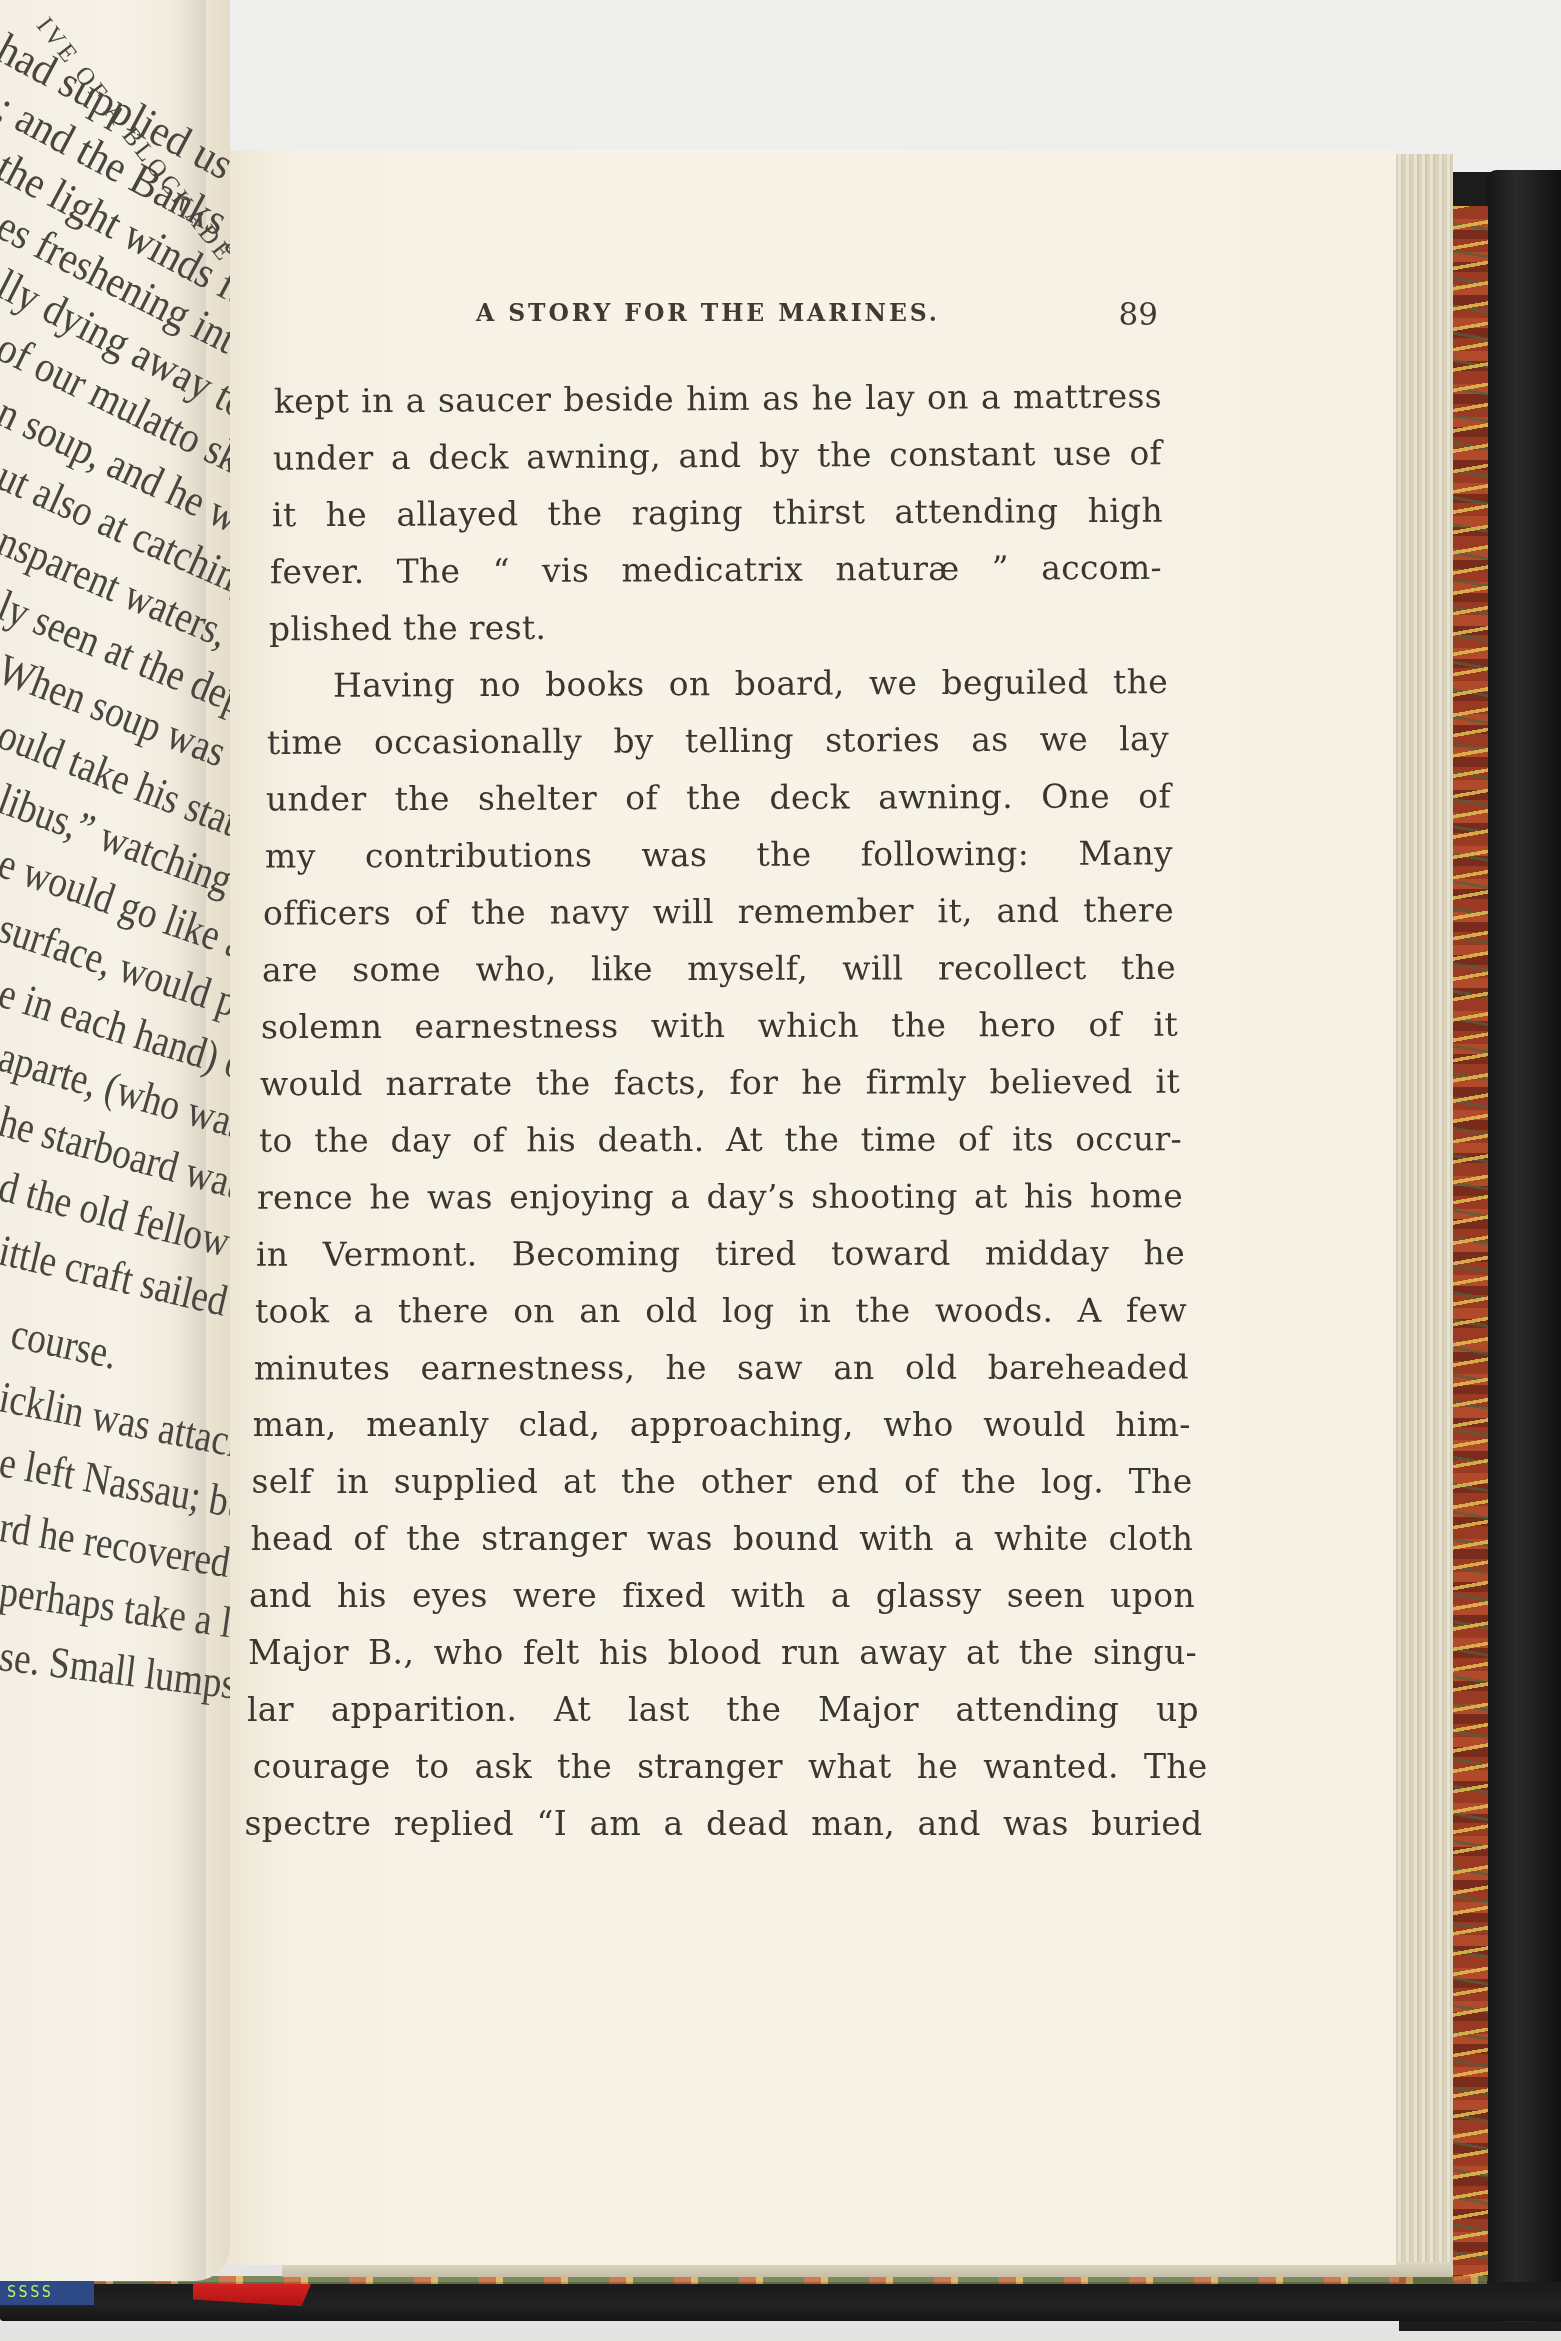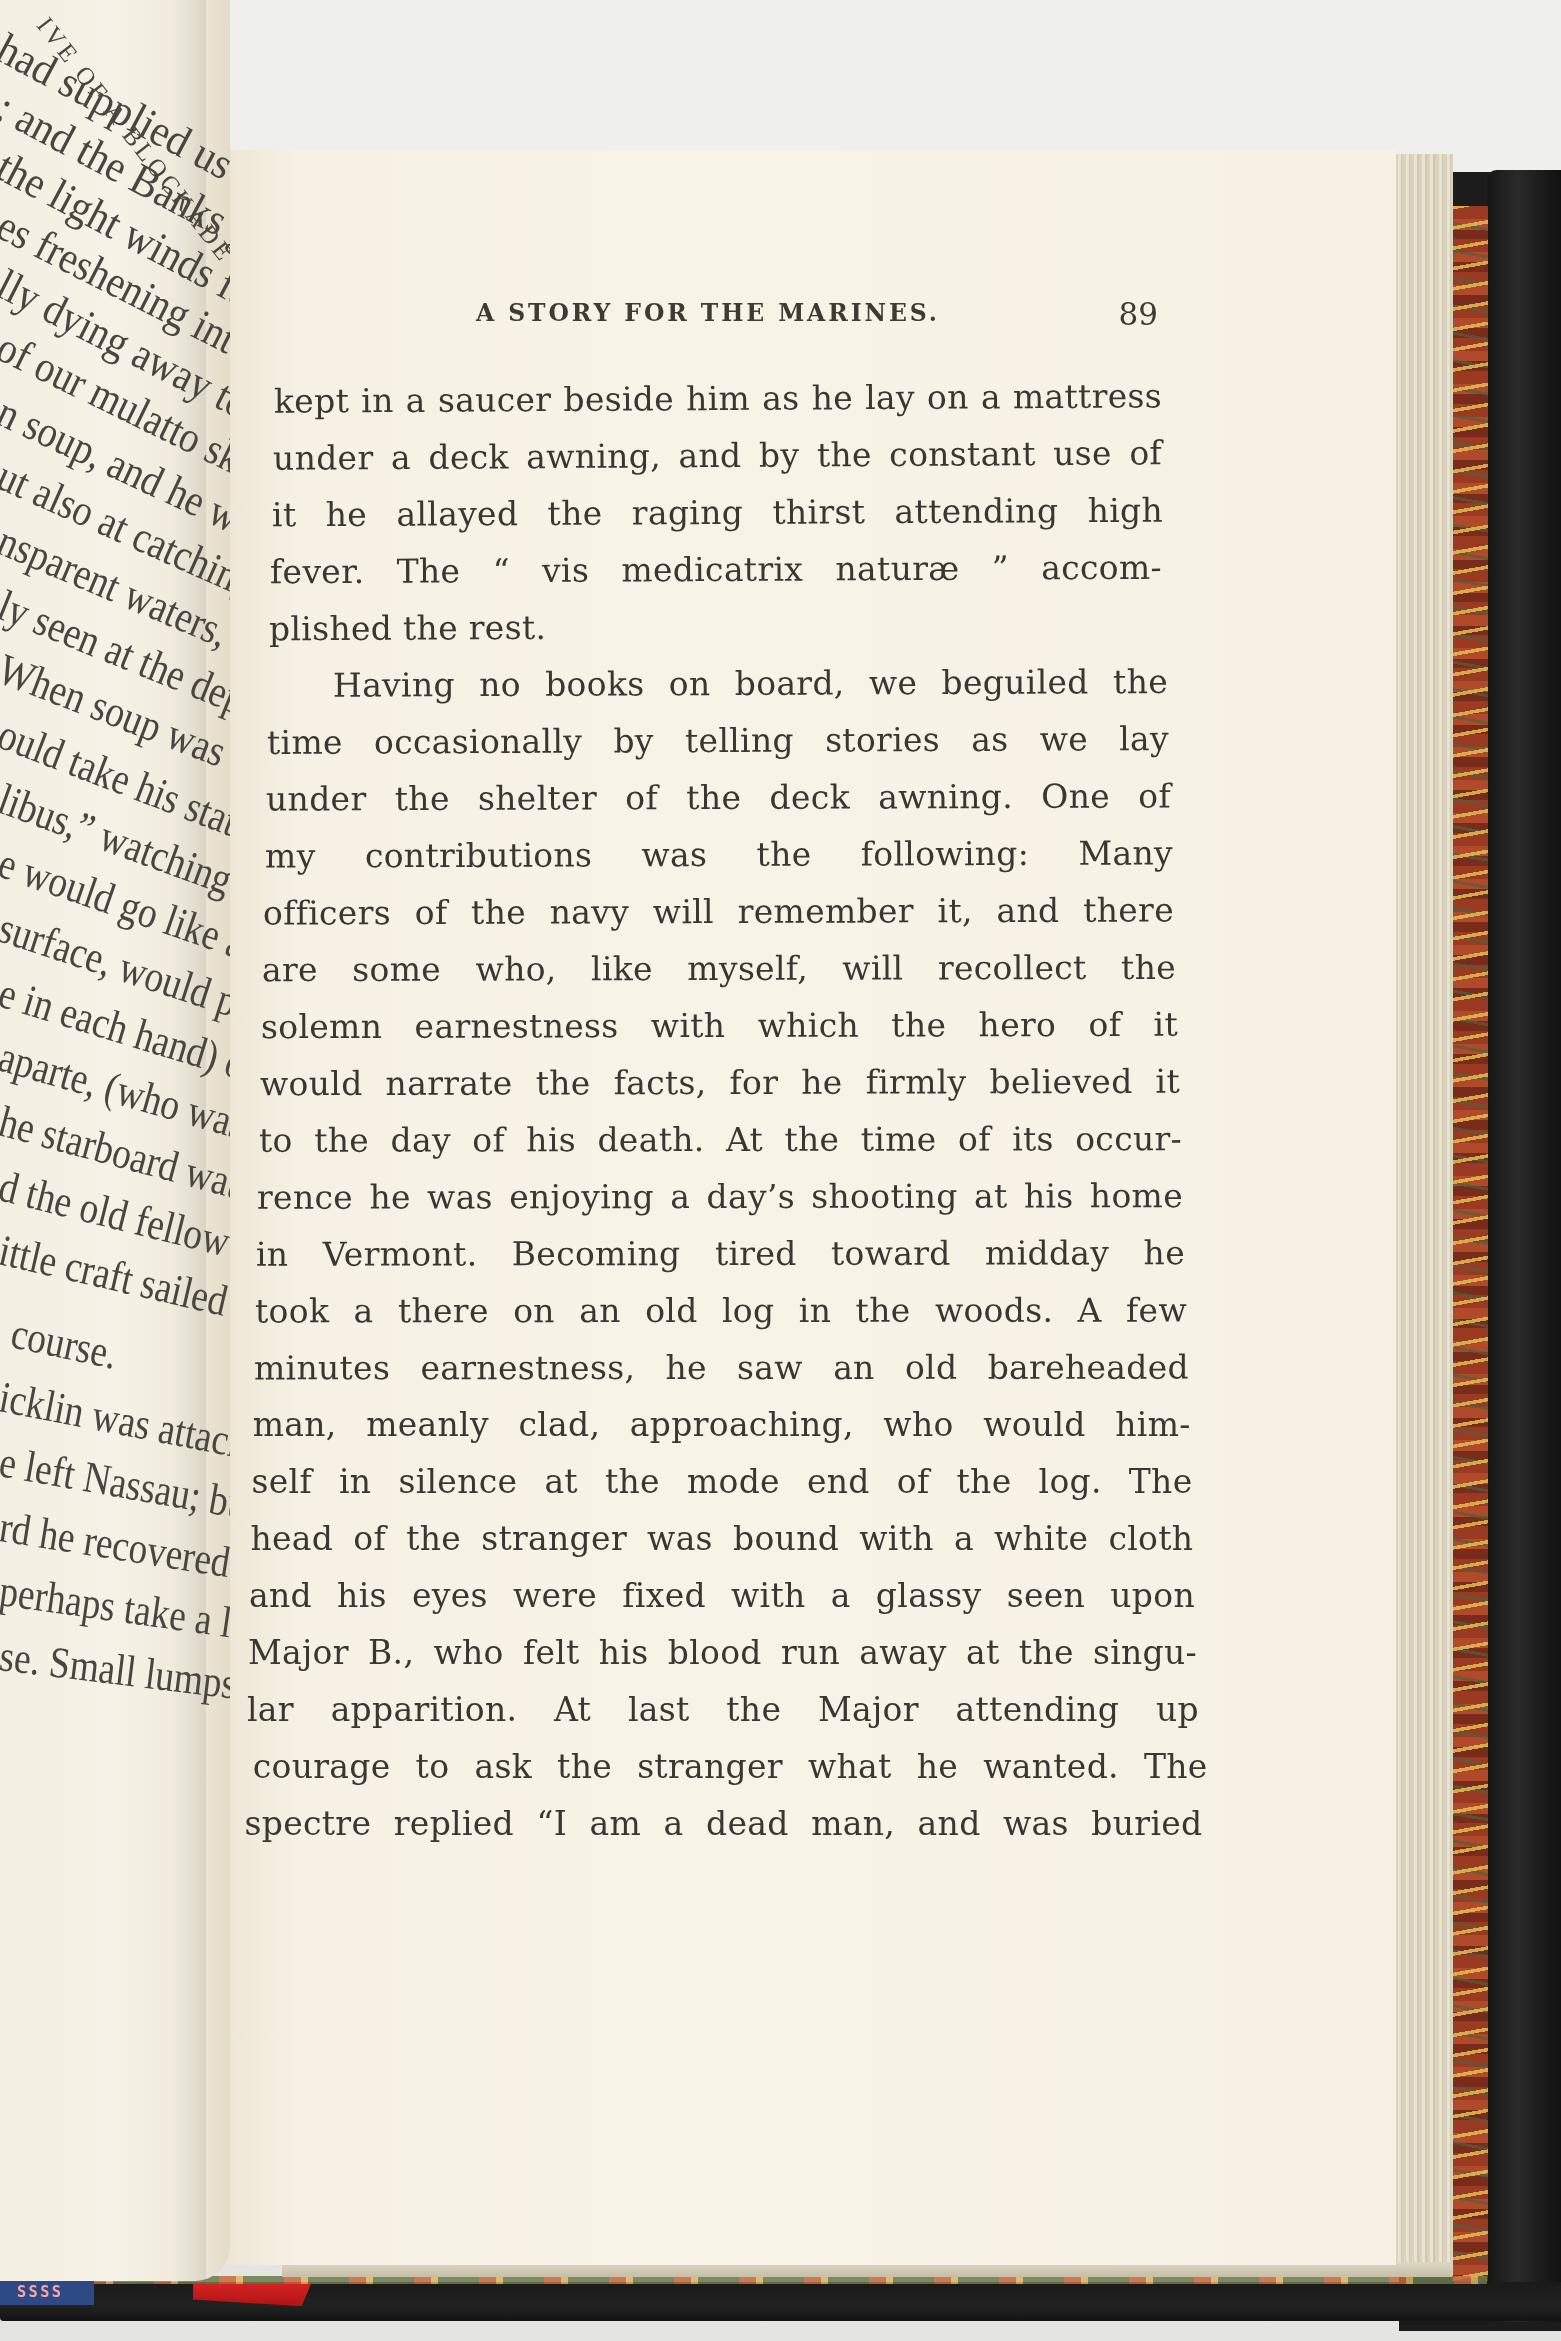--- a/index.html
+++ b/index.html
@@ -84,22 +84,22 @@
     font-size:25px; letter-spacing:3.5px; color:#4a4540;
     transform:rotate(52deg); transform-origin:0 0;
     font-family:"Liberation Serif", serif;
   }
   
   .ribbon-blue {
     position:absolute; left:0; top:2281px; width:94px; height:23.5px;
     background:#2e4a86;
   }
   .ribbon-blue span {
-    position:absolute; left:17px; top:2.4px; color:#fca5a5; font-size:15.3px;
-    font-family:"DejaVu Sans Mono", monospace; letter-spacing:2.4px; font-weight:bold;
+    position:absolute; left:7px; top:2.4px; color:#bef264; font-size:15.3px;
+    font-family:"DejaVu Sans Mono", monospace; letter-spacing:2.4px; font-weight:normal;
   }
   .ribbon-red {
     position:absolute; left:193px; top:2284px; width:118px; height:22.3px;
     background:linear-gradient(180deg,#d42222,#b01414);
     clip-path:polygon(0 0,100% 0,92% 100%,0 70%);
   }
   
   .running-head {
     position:absolute; left:476px; top:297px; width:682px; height:41px;
   }
@@ -161,21 +161,21 @@
   <span class="body-line" style="width:911px;left:-4.7px;transform:rotate(-0.2deg)">officers of the navy will remember it, and there</span>
   <span class="body-line" style="width:914px;left:-5.9px;transform:rotate(-0.15deg)">are some who, like myself, will recollect the</span>
   <span class="body-line" style="width:917px;left:-7px;transform:rotate(-0.15deg)">solemn earnestness with which the hero of it</span>
   <span class="body-line" style="width:920px;left:-8.2px;transform:rotate(-0.15deg)">would narrate the facts, for he firmly believed it</span>
   <span class="body-line" style="width:923px;left:-9.4px;transform:rotate(-0.1deg)">to the day of his death. At the time of its occur-</span>
   <span class="body-line" style="width:926px;left:-10.6px;transform:rotate(-0.1deg)">rence he was enjoying a day’s shooting at his home</span>
   <span class="body-line" style="width:929px;left:-11.8px;transform:rotate(-0.1deg)">in Vermont. Becoming tired toward midday he</span>
   <span class="body-line" style="width:932px;left:-13px;transform:rotate(-0.05deg)">took a there on an old log in the woods. A few</span>
   <span class="body-line" style="width:935px;left:-14px;transform:rotate(-0.05deg)">minutes earnestness, he saw an old bareheaded</span>
   <span class="body-line" style="width:938px;left:-15.3px;">man, meanly clad, approaching, who would him-</span>
-  <span class="body-line" style="width:941px;left:-16.5px;">self in silence at the mode end of the log. The</span>
+  <span class="body-line" style="width:941px;left:-16.5px;">self in supplied at the other end of the log. The</span>
   <span class="body-line" style="width:943px;left:-17.6px;">head of the stranger was bound with a white cloth</span>
   <span class="body-line" style="width:946px;left:-19px;">and his eyes were fixed with a glassy seen upon</span>
   <span class="body-line" style="width:949px;left:-20px;">Major B., who felt his blood run away at the singu-</span>
   <span class="body-line" style="width:952px;left:-21px;">lar apparition. At last the Major attending up</span>
   <span class="body-line" style="width:955px;left:-22.3px;margin-left:7px;">courage to ask the stranger what he wanted. The</span>
   <span class="body-line" style="width:958px;left:-23.5px;">spectre replied “I am a dead man, and was buried</span>
 </div>
 
 <div class="left-page">
   <div class="left-page-shadow"></div>

